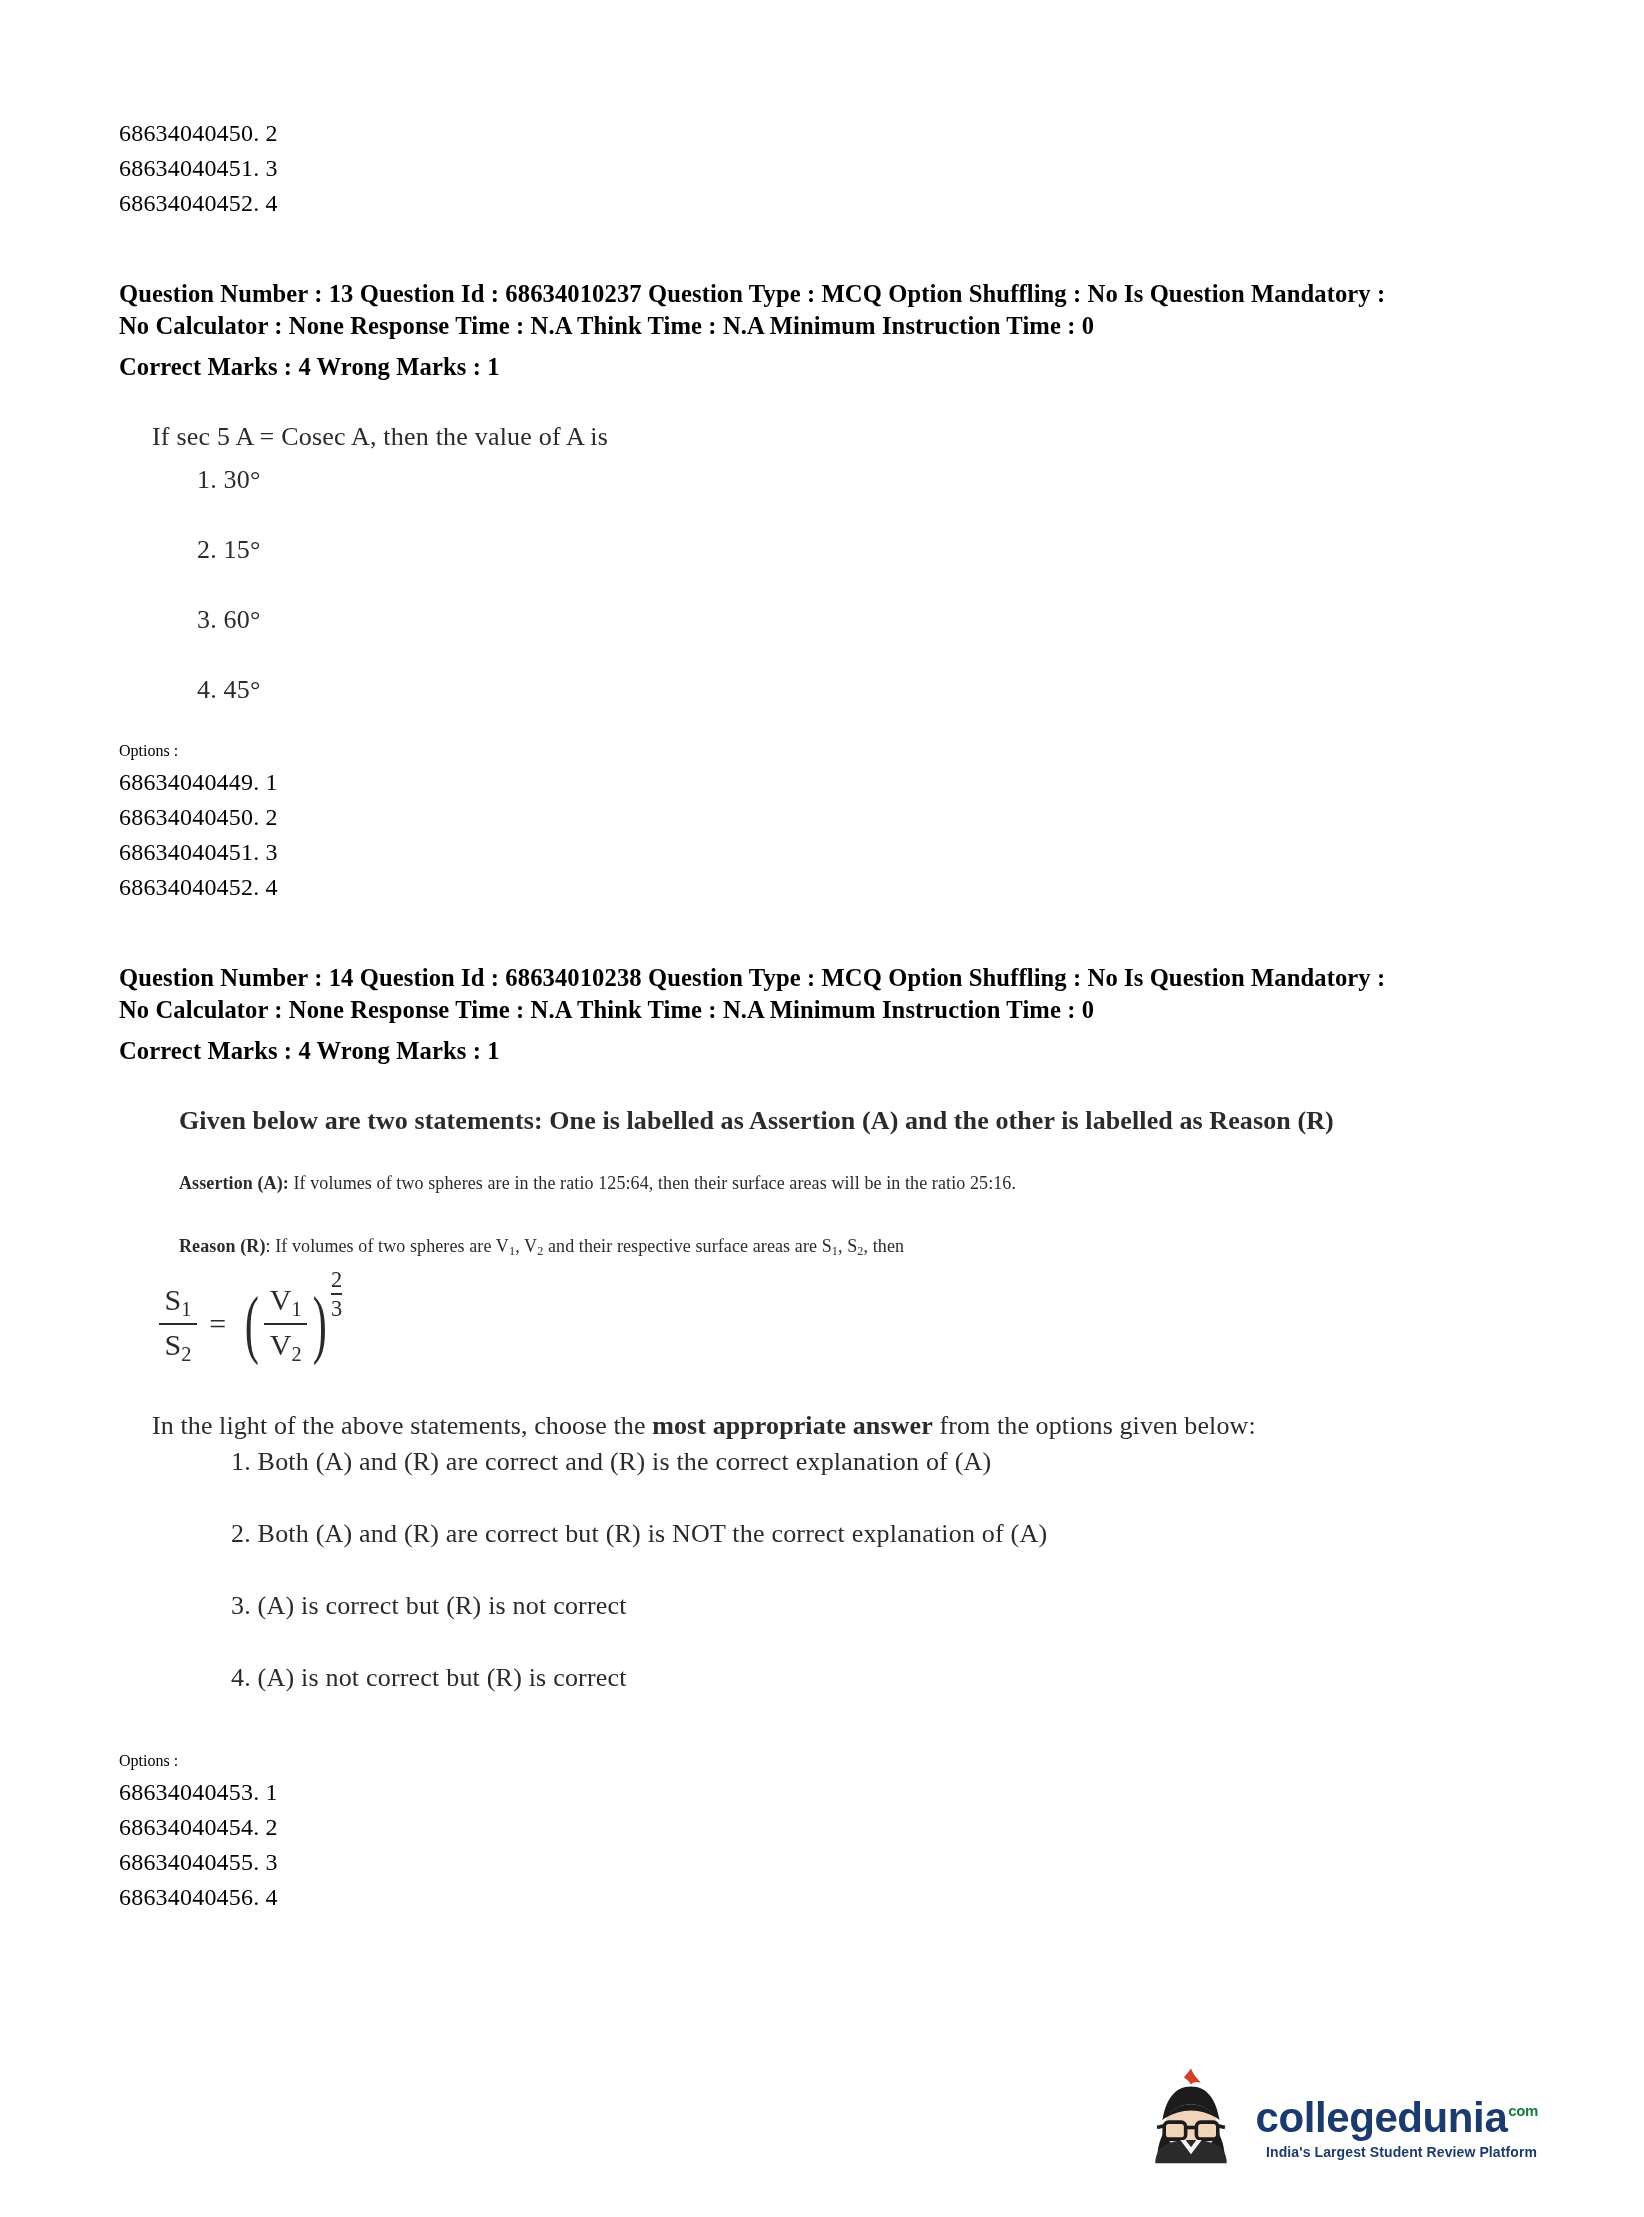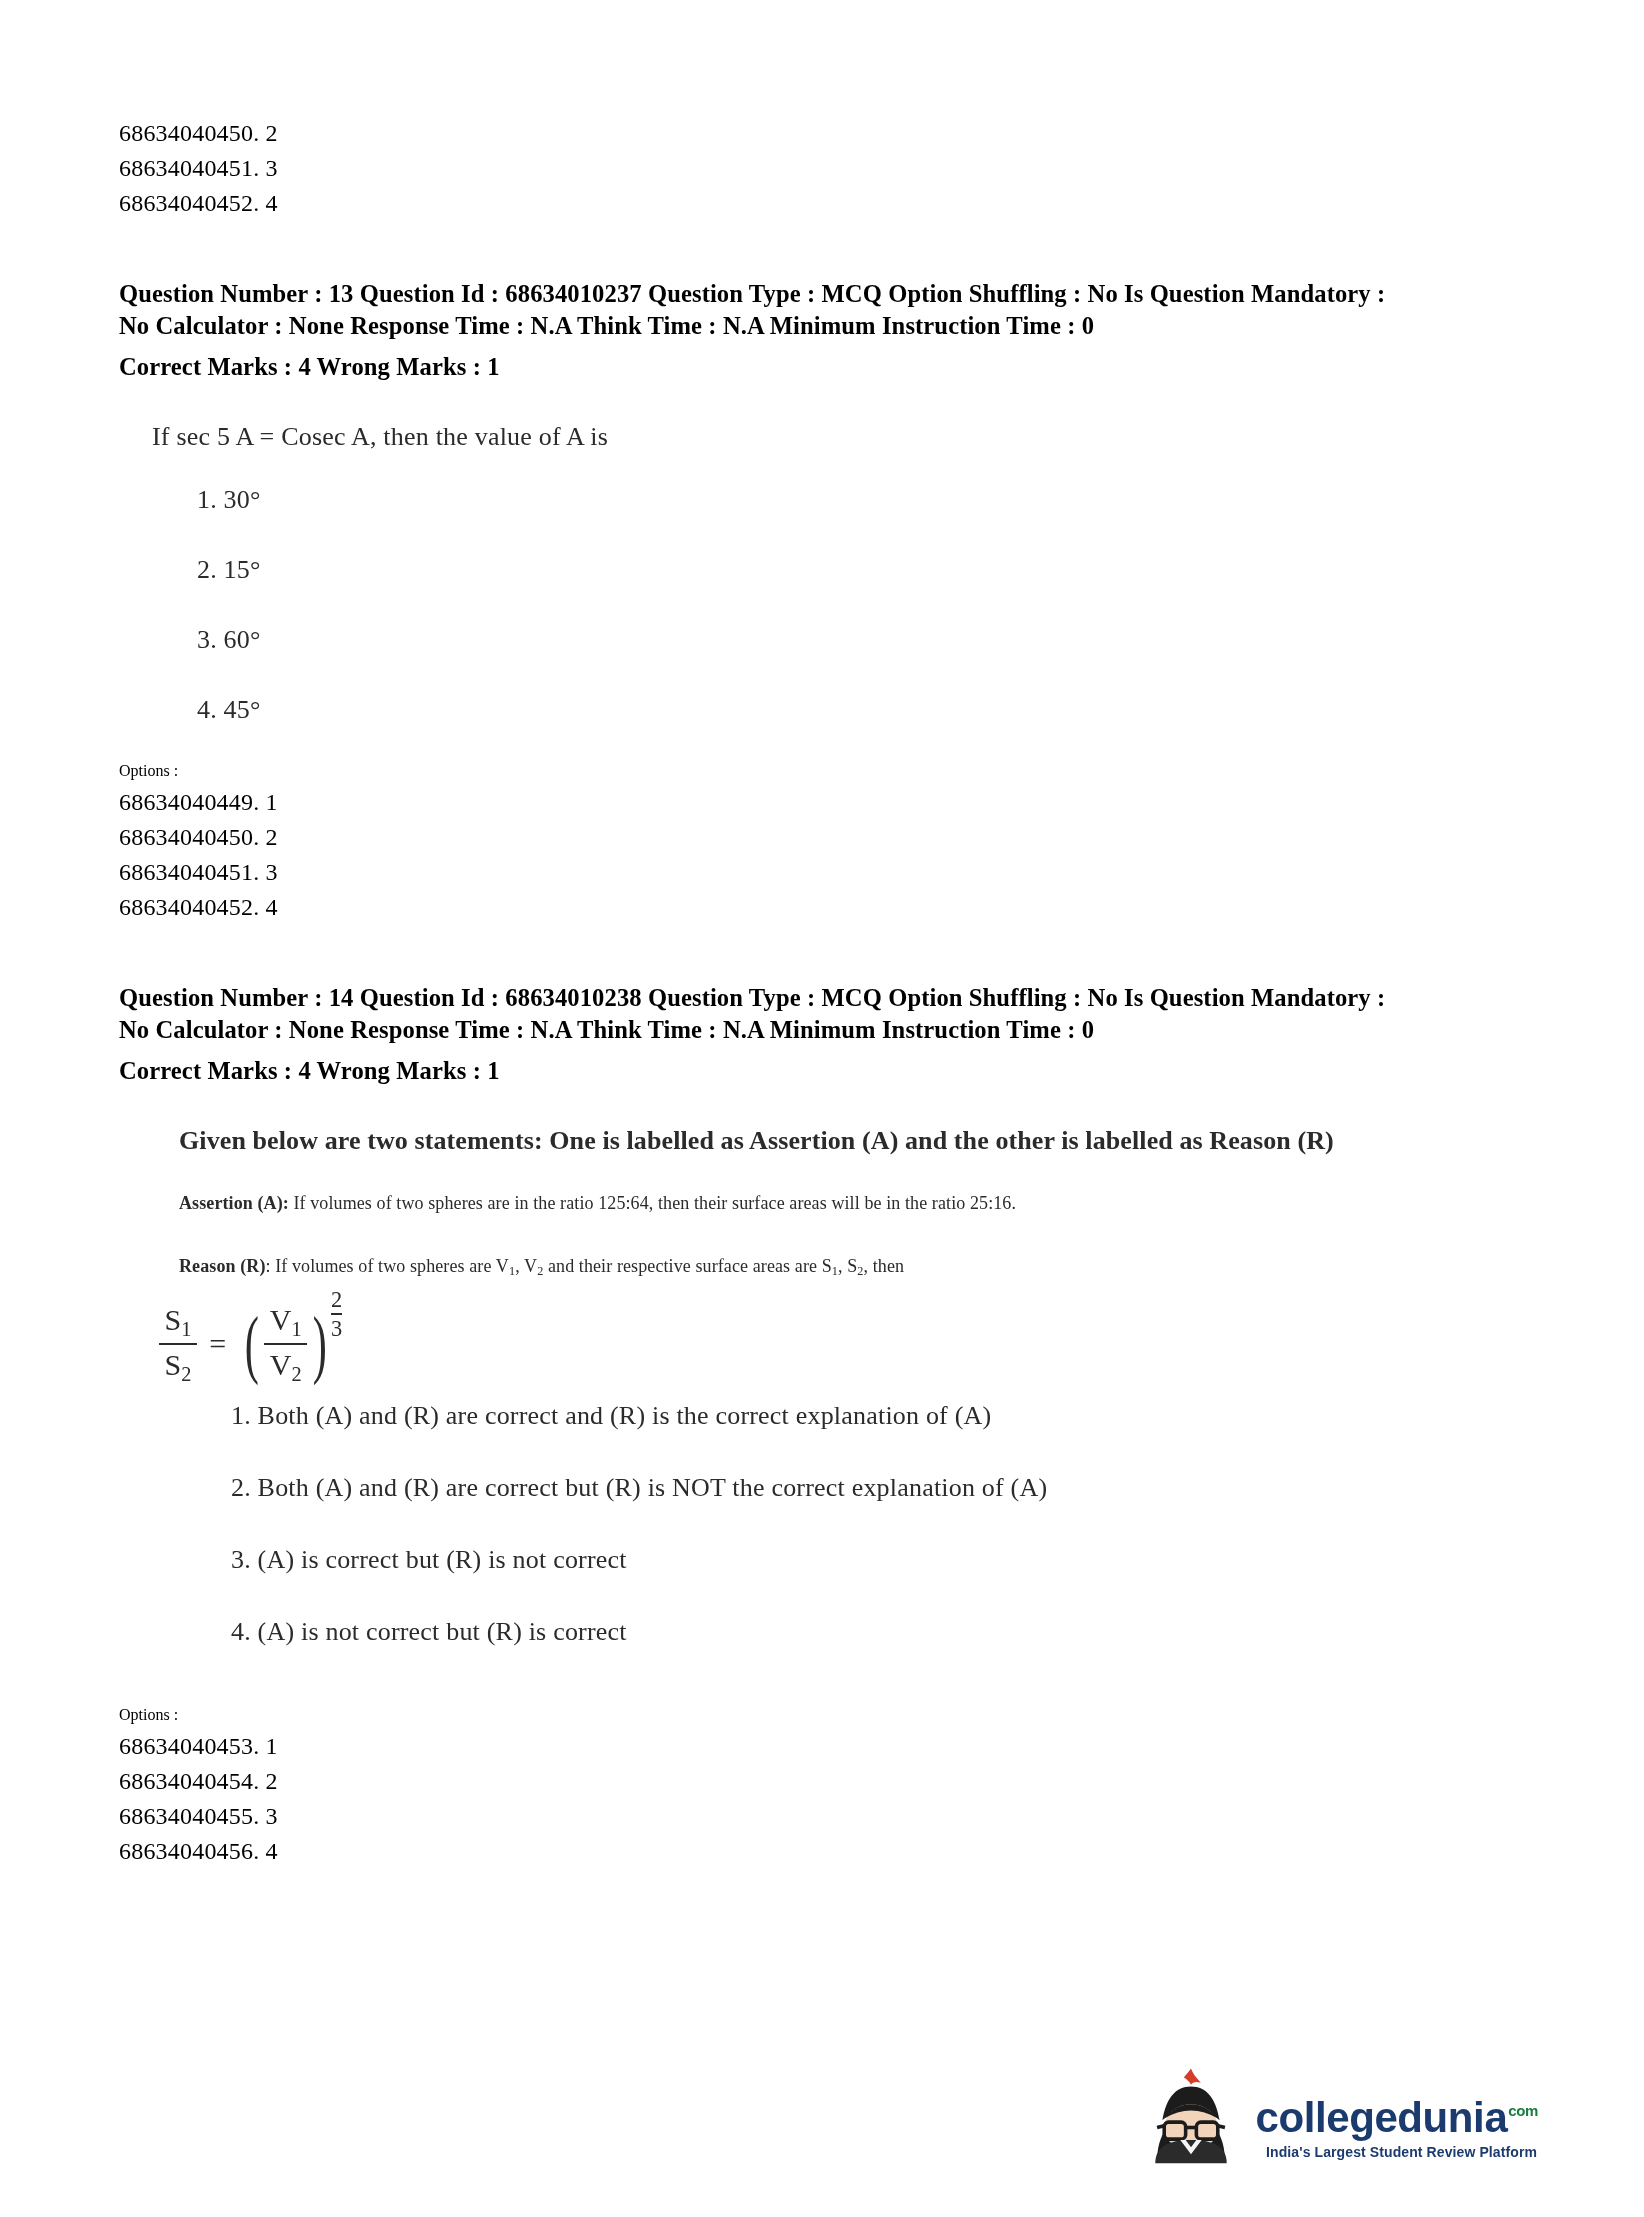--- a/index.html
+++ b/index.html
@@ -51,21 +51,21 @@
     font-size: 26px;
     line-height: 36px;
     color: #2b2b2b;
     padding-left: 33px;
   }
   .qbody .stem {
     font-family: "Liberation Serif", serif;
     letter-spacing: 0.2px;
   }
   .choices {
-    margin-top: 27px;
+    margin-top: 7px;
     padding-left: 45px;
   }
   .choice {
     font-size: 26px;
     line-height: 36px;
     color: #2b2b2b;
     margin-bottom: 34px;
     letter-spacing: 0.2px;
   }
   .options-head {
@@ -270,20 +270,23 @@
         <span class="den"><span>V</span><sub>2</sub></span>
       </span>
       <span class="paren">)</span>
       <span class="sup-frac">
         <span>2</span>
         <span class="bar"></span>
         <span>3</span>
       </span>
     </div>
 
+    <div class="ar-closing">
+      <span>In the light of the above statements, choose the </span><b>most appropriate answer</b><span> from the options given below:</span>
+    </div>
 
     <div class="ar-choices">
       <div class="choice">1. Both (A) and (R) are correct and (R) is the correct explanation of (A)</div>
       <div class="choice">2. Both (A) and (R) are correct but (R) is NOT the correct explanation of (A)</div>
       <div class="choice">3. (A) is correct but (R) is not correct</div>
       <div class="choice">4. (A) is not correct but (R) is correct</div>
     </div>
   </div>
 
   <div class="spacer-sm"></div>

